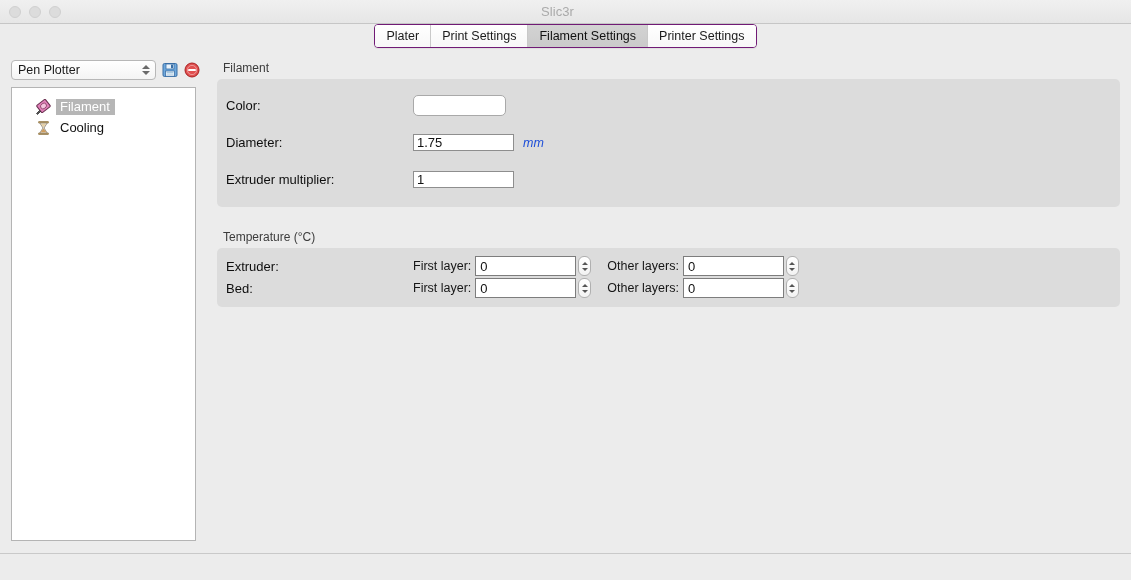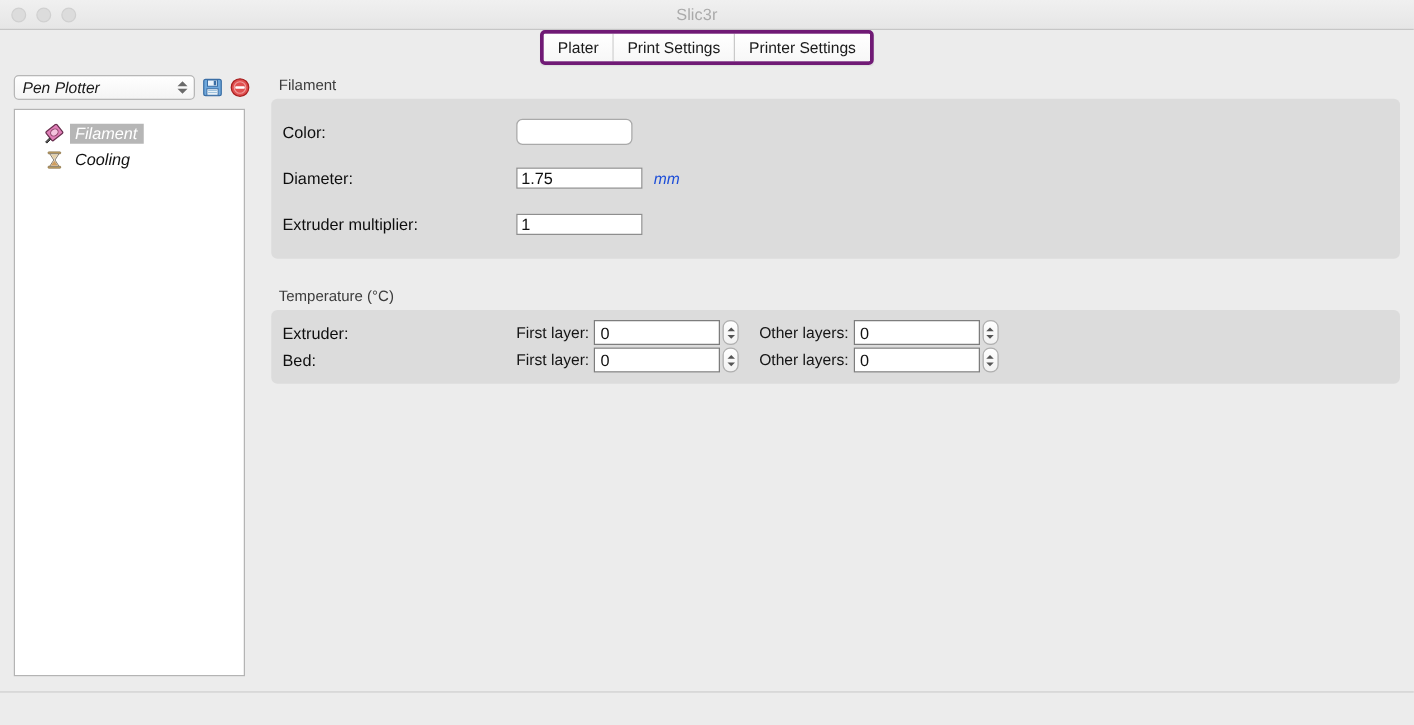--- a/index.html
+++ b/index.html
@@ -64,21 +64,21 @@
     min-height: 29px;
     background: #ececec;
     display: flex;
     align-items: flex-start;
     justify-content: center;
     padding-top: 0px;
   }
   .tabs {
     display: flex;
     height: 22px;
-    border: 3px solid #701a75;
+    border: 1px solid #701a75;
     border-radius: 4px;
     overflow: hidden;
     box-shadow: 0 1px 1px rgba(0,0,0,0.06);
     background: #fdfdfd;
   }
   .tab {
     display: flex;
     align-items: center;
     justify-content: center;
     padding: 0 11px;
@@ -108,21 +108,20 @@
   }
 
   
   .sidebar {
     width: 200px;
     min-width: 200px;
     padding: 6px 0 0 11px;
     box-sizing: border-box;
     display: flex;
     flex-direction: column;
-    font-style: italic;
   }
   .preset-row {
     display: flex;
     align-items: center;
     height: 21px;
     margin-bottom: 7px;
   }
   .preset-select {
     position: relative;
     width: 145px;
@@ -347,20 +346,21 @@
       <div class="light"></div>
       <div class="light"></div>
     </div>
     <div class="title-text">Slic3r</div>
   </div>
 
   <div class="tabbar">
     <div class="tabs">
       <div class="tab">Plater</div>
       <div class="tab">Print Settings</div>
+      <div class="tab active">Filament Settings</div>
       <div class="tab">Printer Settings</div>
     </div>
   </div>
 
   <div class="body">
 
     <div class="sidebar">
 
       <div class="preset-row">
         <div class="preset-select">

